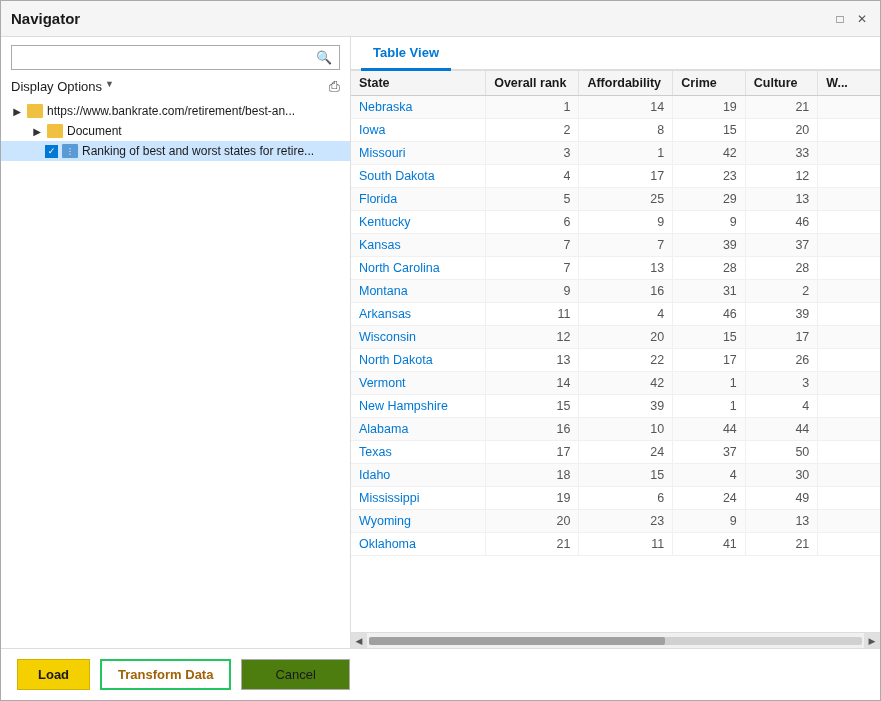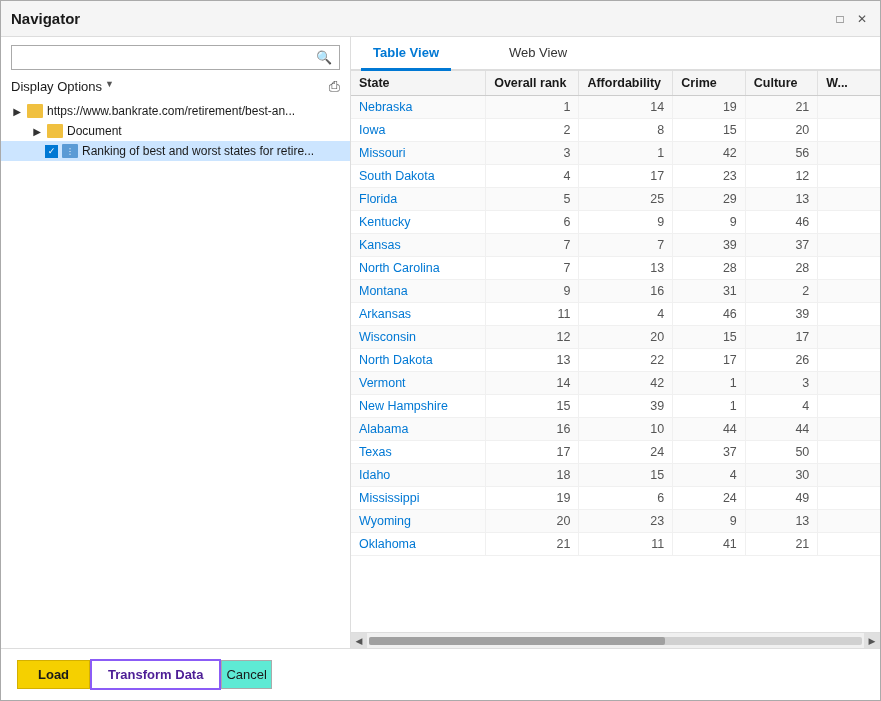--- a/index.html
+++ b/index.html
@@ -328,44 +328,44 @@
     .add-table-btn {
       border: 1px solid #aaa;
       background: #f5f5f5;
       padding: 6px 14px;
       cursor: pointer;
       font-size: 13px;
       color: #1a1a1a;
     }
     .footer-right {
       display: flex;
-      align-items: center;
+      gap: 10px;
     }
     .btn-load {
       background: #f5d000;
       border: 1px solid #d4b000;
       padding: 6px 20px;
       cursor: pointer;
       font-size: 13px;
       font-weight: 600;
       color: #1a1a1a;
     }
     .btn-transform {
       background: #fff;
-      border: 2px solid #8b5cf6;
+      border: 2px solid #22c55e;
       padding: 6px 16px;
       cursor: pointer;
       font-size: 13px;
       font-weight: 600;
-      color: #4c1d95;
+      color: #a16207;
     }
     .btn-cancel {
-      background: #5eead4;
+      background: #4d7c0f;
       border: 1px solid #aaa;
-      padding: 6px 4px;
+      padding: 6px 33px;
       cursor: pointer;
       font-size: 13px;
       color: #1a1a1a;
     }
     .col-state { width: 130px; }
     .col-rank { width: 90px; }
     .col-afford { width: 90px; }
     .col-crime { width: 70px; }
     .col-culture { width: 70px; }
     .col-w { width: 60px; }
@@ -421,23 +421,20 @@
         </div>
 
       </div>
     </div>
 
     <div class="right-panel">
 
       <div class="tabs-row">
         <div class="tab active">
           <span>Table View</span>
-        </div>
-        <div class="tab">
-          <span>Web View</span>
         </div>
       </div>
 
 
       <div class="table-wrapper">
         <div class="table-scroll">
           <table>
             <thead>
               <tr>
                 <th class="col-state">State</th>
@@ -463,21 +460,21 @@
                   <td class="num">8</td>
                   <td class="num">15</td>
                   <td class="num">20</td>
                   <td class="num"></td>
                 </tr>
                 <tr>
                   <td class="state-cell">Missouri</td>
                   <td class="num">3</td>
                   <td class="num">1</td>
                   <td class="num">42</td>
-                  <td class="num">56</td>
+                  <td class="num">33</td>
                   <td class="num"></td>
                 </tr>
                 <tr>
                   <td class="state-cell">South Dakota</td>
                   <td class="num">4</td>
                   <td class="num">17</td>
                   <td class="num">23</td>
                   <td class="num">12</td>
                   <td class="num"></td>
                 </tr>

